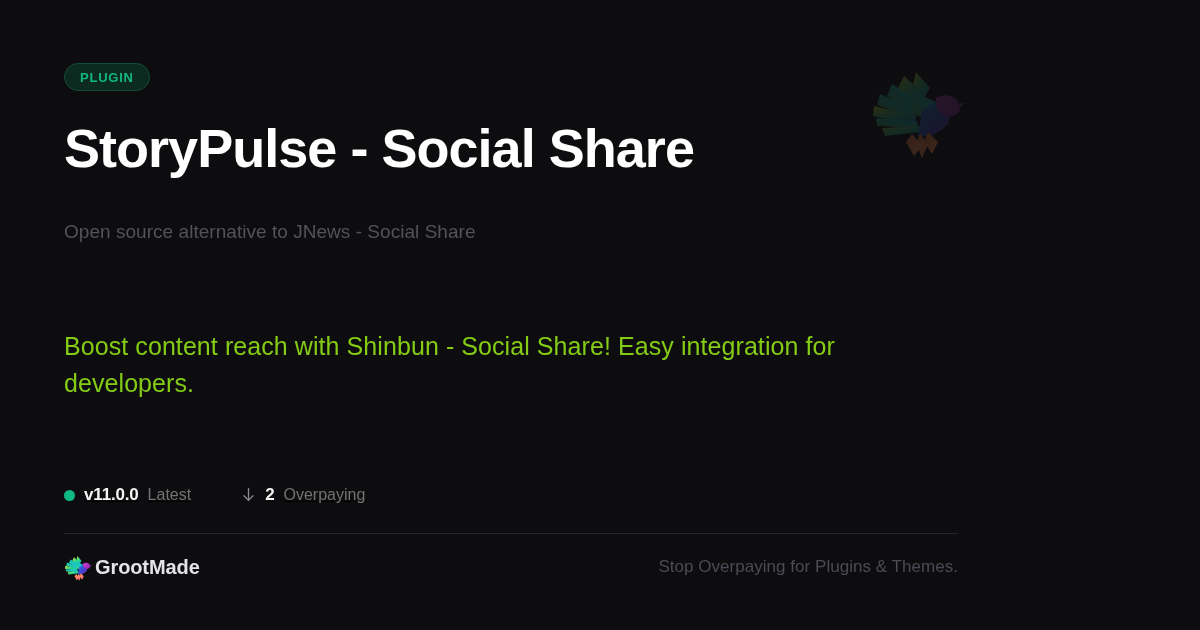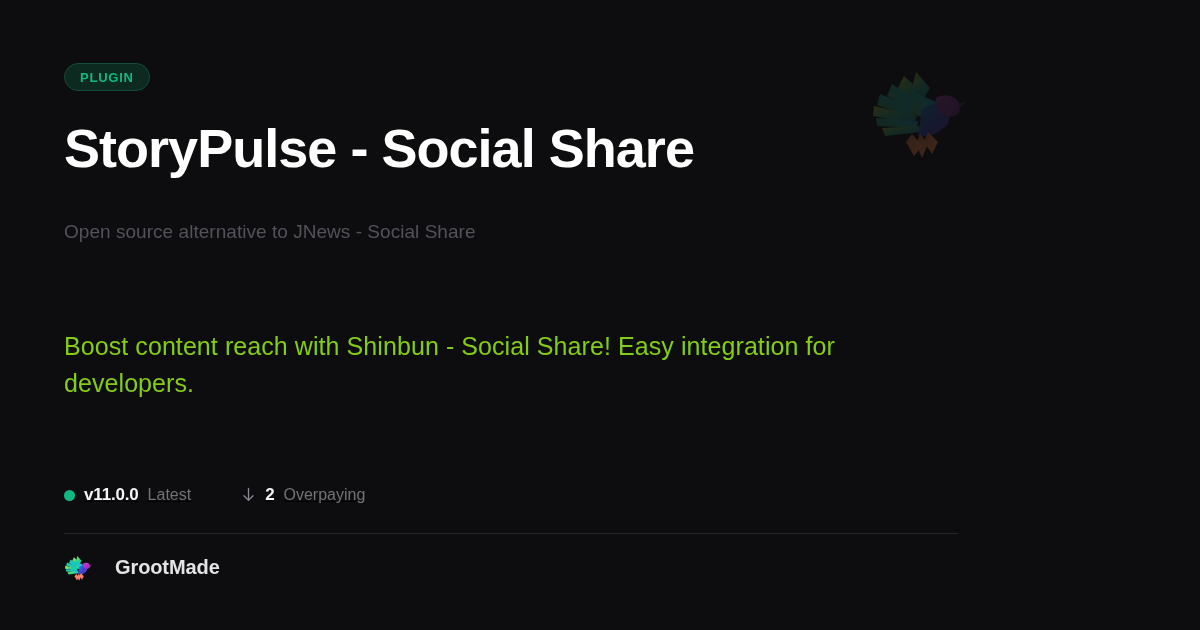--- a/index.html
+++ b/index.html
@@ -144,21 +144,21 @@
   .footer {
     margin-top: 16px;
     display: flex;
     align-items: center;
     justify-content: space-between;
     height: 34px;
   }
   .brand {
     display: flex;
     align-items: center;
-    gap: 23px;
+    gap: 3px;
   }
   .brand-logo {
     width: 28px;
     height: 30px;
     flex: none;
   }
   .brand-logo svg { display: block; width: 100%; height: 100%; }
   .brand-name {
     color: #e4e4e7;
     font-size: 20px;
@@ -302,16 +302,17 @@
           <path d="M66 40 C76 34 88 38 90 48 C91 56 84 60 76 58 C69 56 64 48 66 40 Z" fill="url(#lheadG)"></path>
           <path d="M88 46 L96 44 L89 51 Z" fill="#8a28b0"></path>
           <path d="M50 76 L58 86 L52 100 L46 86 Z" fill="url(#ltailG)"></path>
           <path d="M42 76 L52 88 L44 98 L36 84 Z" fill="url(#ltailG)"></path>
           <path d="M58 74 L68 84 L62 96 L54 84 Z" fill="url(#ltailG)"></path>
         </svg>
       </span>
       <span class="brand-name">GrootMade</span>
     </div>
 
+    <div class="tagline">Stop Overpaying for Plugins &amp; Themes.</div>
 
   </div>
 
 </div>
 
 </body></html>

